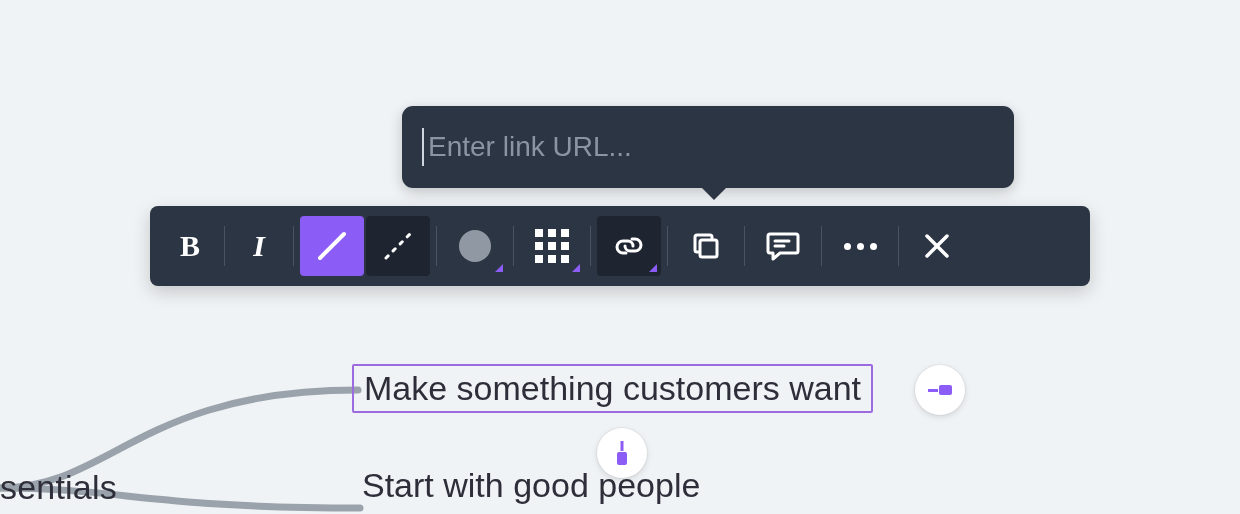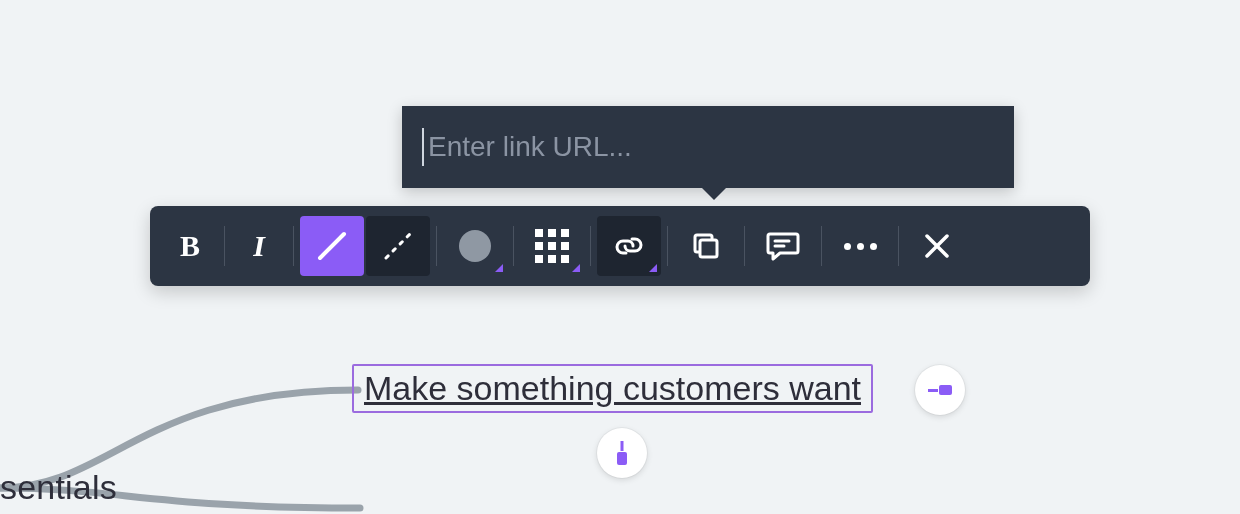--- a/index.html
+++ b/index.html
@@ -36,21 +36,20 @@
     position: absolute;
     font-size: 34px;
     color: #2e2e3a;
     padding: 0 8px;
     line-height: 1.2;
   }
   .node.selected {
     border: 2px solid #9b6bdf;
     border-radius: 2px;
     padding: 2px 10px;
-    text-decoration: underline;
   }
   .node1 { left: 352px; top: 364px; }
   .node2 { left: 354px; top: 465px; }
 
   .side-handle {
     position: absolute;
     width: 50px; height: 50px;
     border-radius: 50%;
     background: #ffffff;
     box-shadow: 0 2px 6px rgba(0,0,0,0.12), 0 0 0 1px rgba(0,0,0,0.04);
@@ -109,21 +108,21 @@
   .italic-glyph { font-size: 30px; font-style: italic; font-family: Georgia, serif; font-weight: 600; }
 
   
   .popover {
     position: absolute;
     left: 402px;
     top: 106px;
     width: 612px;
     height: 82px;
     background: #2c3543;
-    border-radius: 0;
+    border-radius: 11px;
     display: flex;
     align-items: center;
     padding: 0 20px;
     box-shadow: 0 4px 14px rgba(0,0,0,0.2);
   }
   .popover::after {
     content: "";
     position: absolute;
     left: 300px;
     bottom: -12px;
@@ -173,20 +172,21 @@
 
     <path d="M 30 128 C 140 128, 170 30, 388 30" stroke="#9aa3ab" stroke-width="7" fill="none" stroke-linecap="round"></path>
 
     <path d="M 30 128 C 150 128, 180 148, 390 148" stroke="#9aa3ab" stroke-width="7" fill="none" stroke-linecap="round"></path>
   </svg>
 
   <div class="root-label">sentials</div>
 
   <div class="node node1 selected">Make something customers want</div>
 
+  <div class="node node2">Start with good people</div>
 
   <div class="side-handle right">
     <svg width="24" height="16" viewBox="0 0 24 16">
       <rect x="11" y="3" width="13" height="10" rx="2" fill="#8b5cf6"></rect>
       <rect x="0" y="7" width="10" height="3" fill="#8b5cf6"></rect>
     </svg>
   </div>
 
   <div class="side-handle bottom">
     <svg width="16" height="24" viewBox="0 0 16 24">

